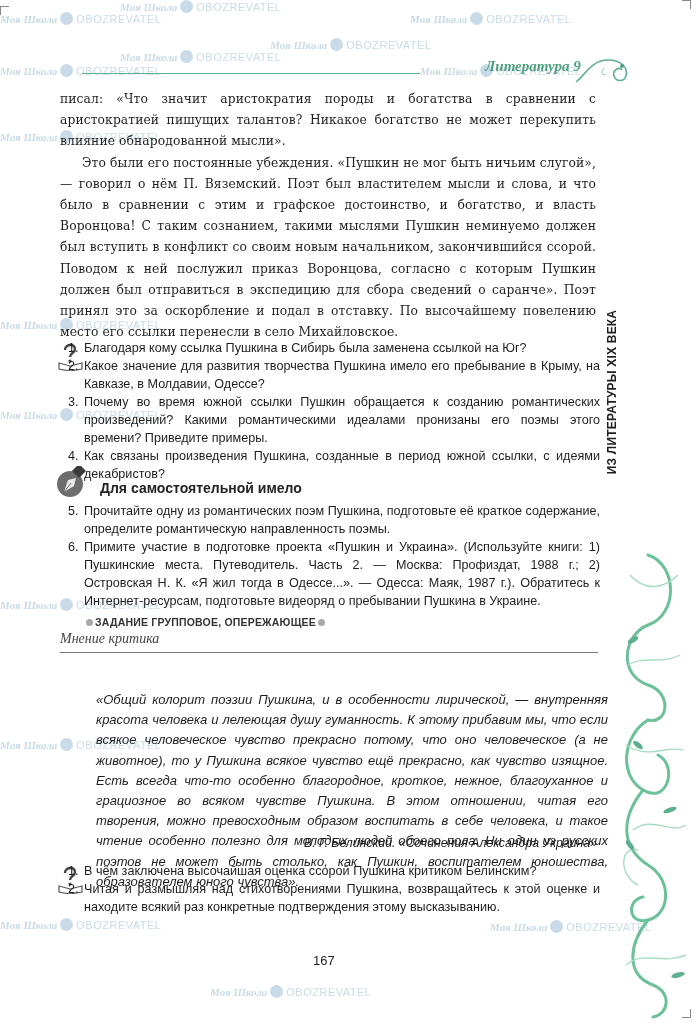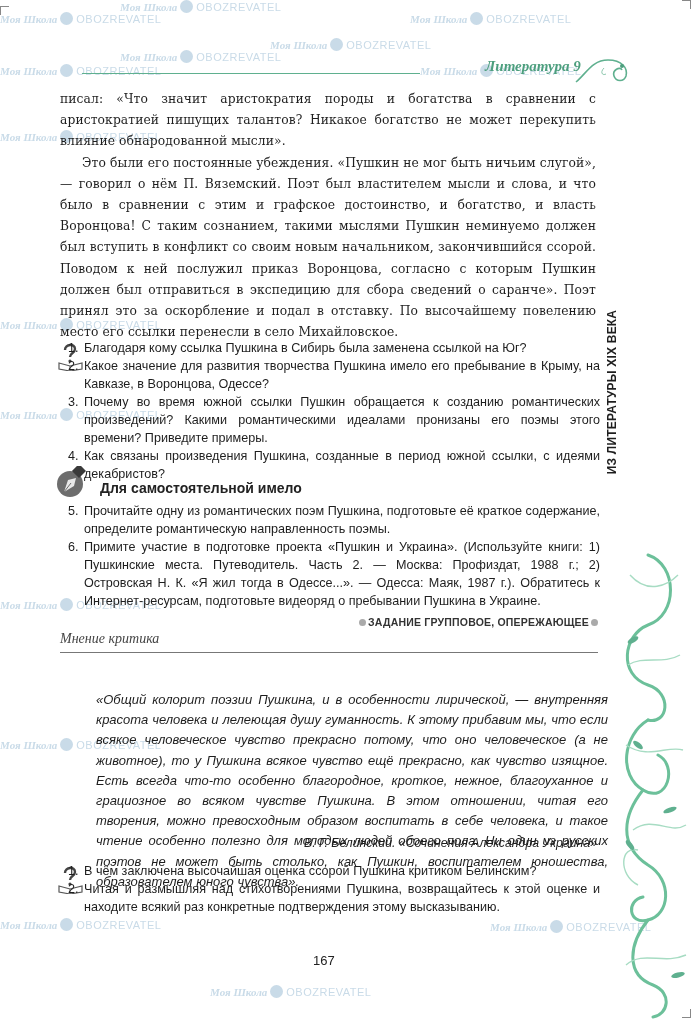--- a/index.html
+++ b/index.html
@@ -147,39 +147,39 @@
 
 <div class="qblock" style="top:339px;">
   <svg class="qicon" width="26" height="30" viewBox="0 0 26 30">
     <path d="M7 9 C 7 3, 17 2, 17 8 C 17 12, 12 12, 12 16" fill="none" stroke="#444" stroke-width="2.4"></path>
     <circle cx="12" cy="20" r="1.6" fill="#444"></circle>
     <path d="M1 22 L 12 25 L 24 22 L 24 28 L 12 30 L 1 28 Z" fill="none" stroke="#555" stroke-width="1.2"></path>
     <path d="M12 25 L 12 30" stroke="#555" stroke-width="1"></path>
   </svg>
   <ul class="qlist">
     <li><span class="num">1.</span><span>Благодаря кому ссылка Пушкина в Сибирь была заменена ссылкой на Юг?</span></li>
-    <li><span class="num">2.</span><span>Какое значение для развития творчества Пушкина имело его пребывание в Крыму, на Кавказе, в Воронцова, Одессе?</span></li>
+    <li><span class="num">2.</span><span>Какое значение для развития творчества Пушкина имело его пребывание в Крыму, на Кавказе, в Молдавии, Одессе?</span></li>
     <li><span class="num">3.</span><span>Почему во время южной ссылки Пушкин обращается к созданию романтических произведений? Какими романтическими идеалами пронизаны его поэмы этого времени? Приведите примеры.</span></li>
     <li><span class="num">4.</span><span>Как связаны произведения Пушкина, созданные в период южной ссылки, с идеями декабристов?</span></li>
   </ul>
 </div>
 
 <svg class="pen-icon" width="30" height="32" viewBox="0 0 30 32">
   <circle cx="14" cy="18" r="13" fill="#6d6d6d"></circle>
   <rect x="18" y="0" width="10" height="10" fill="#3a3a3a" transform="rotate(45 23 5)"></rect>
   <path d="M8 26 L 12 14 L 20 12 L 18 20 Z" fill="#e8e8e8"></path>
   <path d="M8 26 L 15 17" stroke="#6d6d6d" stroke-width="1"></path>
 </svg>
 <div class="sec-head">Для самостоятельной имело</div>
 <div class="qblock" style="top:502px;">
   <ul class="qlist">
     <li><span class="num">5.</span><span>Прочитайте одну из романтических поэм Пушкина, подготовьте её краткое содержание, определите романтическую направленность поэмы.</span></li>
     <li><span class="num">6.</span><span>Примите участие в подготовке проекта «Пушкин и Украина». (Используйте книги: 1) Пушкинские места. Путеводитель. Часть 2. — Москва: Профиздат, 1988 г.; 2) Островская Н. К. «Я жил тогда в Одессе...». — Одесса: Маяк, 1987 г.). Обратитесь к Интернет-ресурсам, подготовьте видеоряд о пребывании Пушкина в Украине.</span></li>
   </ul>
-  <div style="padding-left:24px; margin-top:1px;text-align:right;">
+  <div style="padding-left:24px; margin-top:1px;">
     <span class="tag"><span class="b"></span><span>ЗАДАНИЕ ГРУППОВОЕ, ОПЕРЕЖАЮЩЕЕ</span><span class="b"></span></span>
   </div>
 </div>
 
 <div class="critic-title">Мнение критика</div>
 <div class="critic-rule"></div>
 <p class="critic-quote">«Общий колорит поэзии Пушкина, и в особенности лирической, — внутренняя красота человека и лелеющая душу гуманность. К этому прибавим мы, что если всякое человеческое чувство прекрасно потому, что оно человеческое (а не животное), то у Пушкина всякое чувство ещё прекрасно, как чувство изящное. Есть всегда что-то особенно благородное, кроткое, нежное, благоуханное и грациозное во всяком чувстве Пушкина. В этом отношении, читая его творения, можно превосходным образом воспитать в себе человека, и такое чтение особенно полезно для молодых людей обоего пола. Ни один из русских поэтов не может быть столько, как Пушкин, воспитателем юношества, образователем юного чувства».</p>
 <div class="critic-source">В. Г. Белинский. «Сочинения Александра Украина»</div>
 
 <div class="qblock" style="top:862px;">

